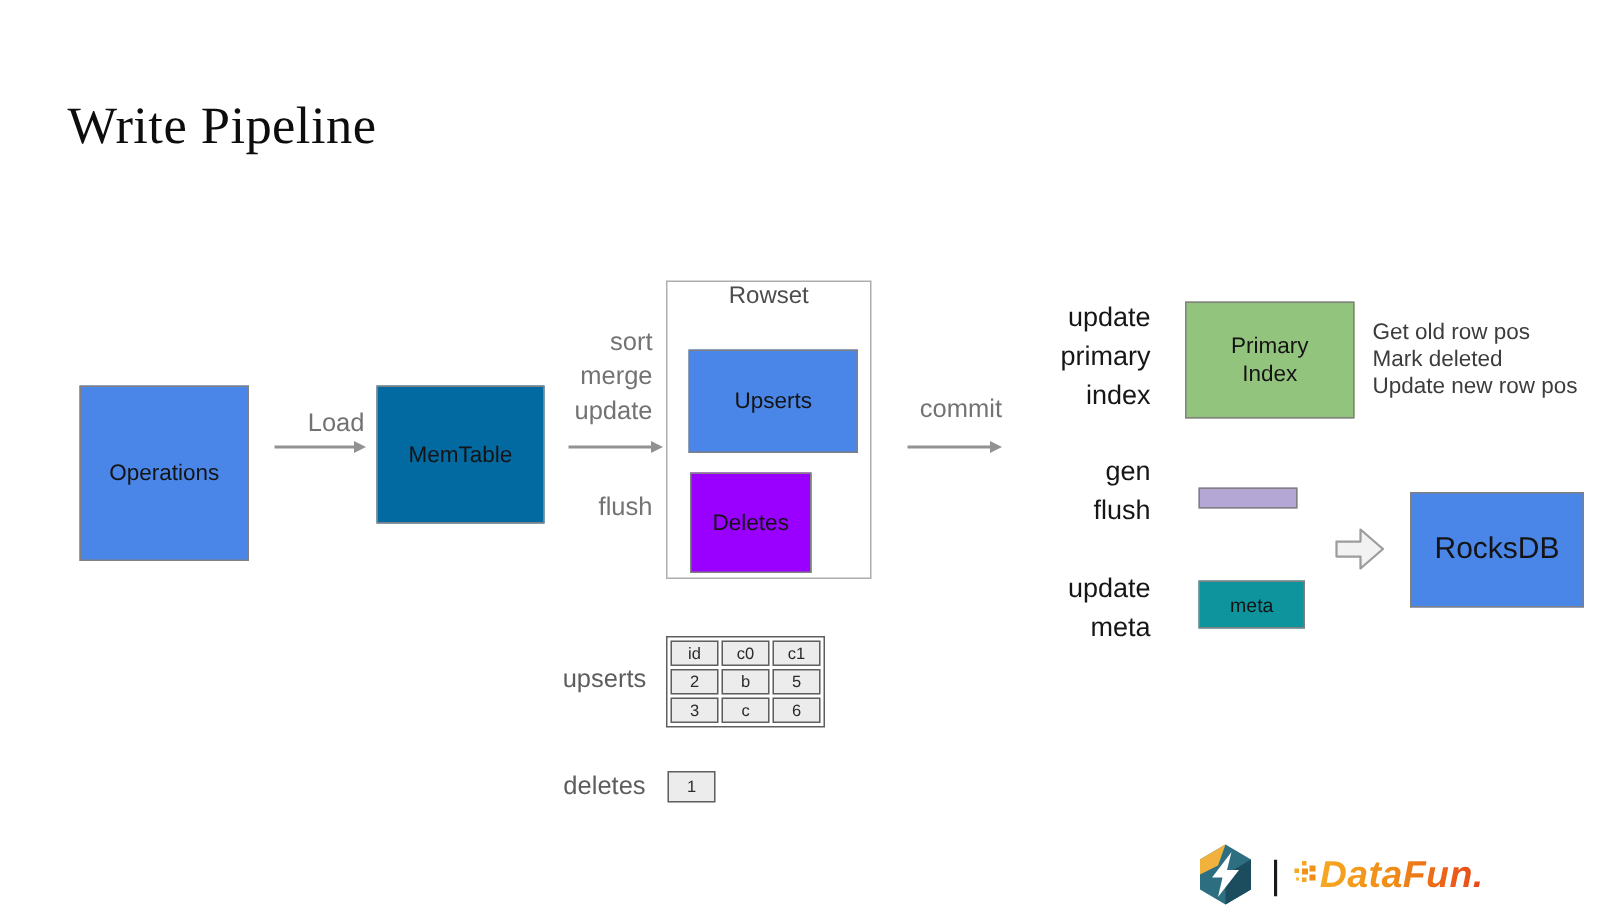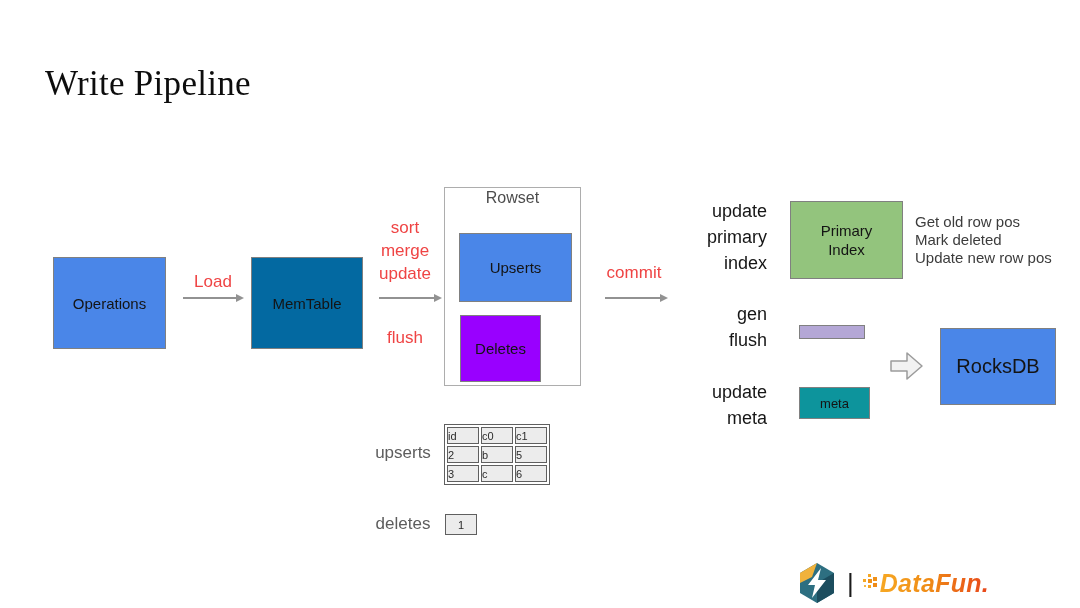--- a/index.html
+++ b/index.html
@@ -23,38 +23,38 @@
   .box-teal{background:#0d949c;}
   .bar-lpurple{background:#b4a7d6;}
   .rowset{
     position:absolute;left:444px;top:187px;width:137px;height:199px;
     background:#fff;border:1.5px solid #adadad;box-sizing:border-box;
   }
   .rowset-title{
     margin-top:0;text-align:center;font-size:16px;color:#4d4d4d;line-height:20px;
   }
   .glabel{
-    position:absolute;color:#ef4444;font-size:17px;text-align:center;line-height:23px;
+    position:absolute;color:#737373;font-size:17px;text-align:right;line-height:23px;
   }
   .slabel{
     position:absolute;color:#161616;font-size:18px;text-align:right;line-height:26px;
   }
   .notes{
     position:absolute;left:915px;top:213px;color:#3c3c3c;font-size:15px;line-height:18px;
   }
   .harrow{position:absolute;height:1.5px;background:#929292;}
   .harrow::after{
     content:"";position:absolute;right:-7px;top:-3.5px;width:0;height:0;
     border-left:8px solid #929292;border-top:4px solid transparent;border-bottom:4px solid transparent;
   }
   .mini-table{position:absolute;left:444px;top:424px;border:1px solid #5f5f5f;background:#fff;}
   .mini-table table{border-collapse:separate;border-spacing:2px;}
   .mini-table td{
     width:30px;height:15px;background:#ececec;border:1px solid #5f5f5f;
-    text-align:left;vertical-align:middle;font-size:11px;color:#2b2b2b;padding:0;
+    text-align:center;vertical-align:middle;font-size:11px;color:#2b2b2b;padding:0;
   }
   .deletes-box{
     position:absolute;left:445px;top:514px;width:32px;height:21px;background:#ececec;
     border:1px solid #5f5f5f;box-sizing:border-box;display:flex;align-items:center;
     justify-content:center;font-size:11px;color:#2b2b2b;
   }
   .example-label{position:absolute;color:#5d5d5d;font-size:17px;text-align:center;line-height:21px;}
   .footer{
     position:absolute;left:797px;top:560px;height:46px;display:flex;align-items:center;
   }
@@ -69,21 +69,21 @@
       background:linear-gradient(90deg,#f7a823 0%,#ef8b16 45%,#e8451a 100%);
       -webkit-background-clip:text;background-clip:text;color:transparent;
     }
   }
 </style>
 </head>
 <body>
 
 <div class="abs title">Write Pipeline</div>
 
-<div class="box box-blue" style="left:53px;top:257px;width:113px;height:92px;">
+<div class="box box-blue" style="left:53px;top:257px;width:113px;height:117px;">
   <span>Operations</span>
 </div>
 
 <div class="glabel" style="left:183px;top:270px;width:60px;">Load</div>
 <div class="harrow" style="left:183px;top:297px;width:54px;"></div>
 
 <div class="box box-orange" style="left:251px;top:257px;width:112px;height:92px;">
   <span>MemTable</span>
 </div>
 

